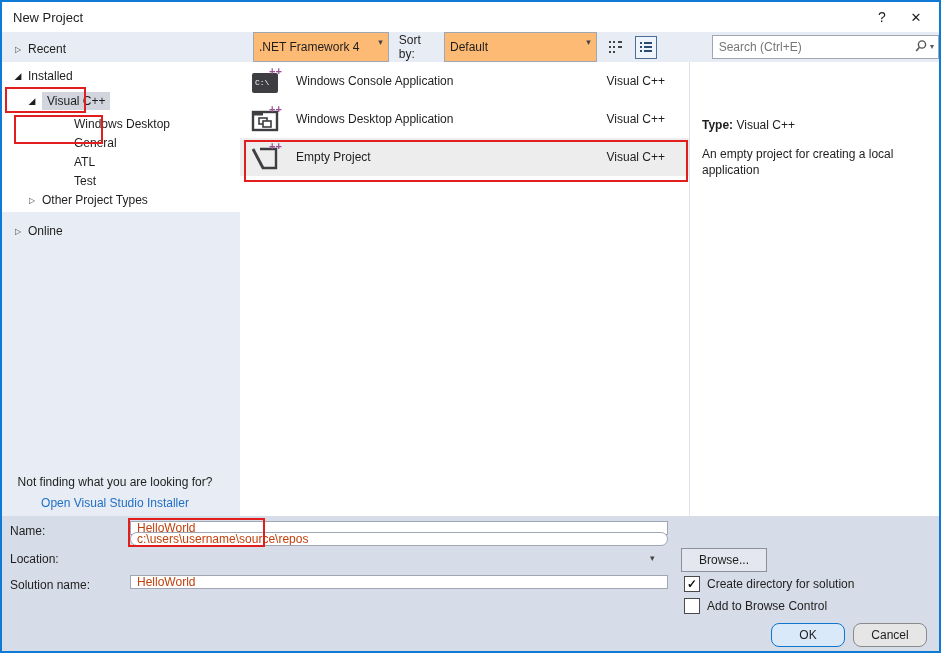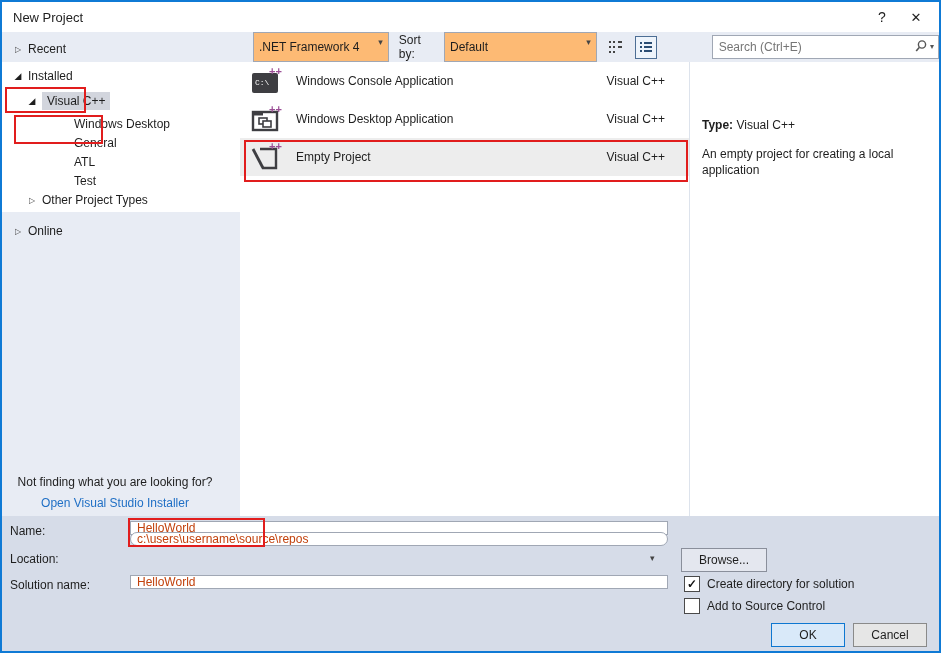--- a/index.html
+++ b/index.html
@@ -81,21 +81,21 @@
   .b-input { position:absolute; left:128px; width:538px; height:14px; border:1px solid #a0a7b4;
              padding:0 6px; font:12px "Liberation Sans",sans-serif; color:#c2410c; background:#fff; outline:none; }
   .loc-arrow { position:absolute; left:648px; top:37px; font-size:9px; color:#444; cursor:default; }
   .btn { border:1px solid #8a8f9b; background:#e4e7ef; height:24px; font:12px "Liberation Sans",sans-serif;
          color:#1e1e1e; cursor:default; }
   .browse { position:absolute; left:679px; top:32px; width:86px; }
   .chk-row { position:absolute; left:682px; display:flex; align-items:center; cursor:default; }
   .chk-box { width:16px; height:16px; background:#fff; border:1px solid #4a4a4a; margin-right:7px;
              display:flex; align-items:center; justify-content:center; font-size:12px; font-weight:bold; color:#111; }
   .ok-cancel { position:absolute; right:12px; bottom:4px; display:flex; gap:8px; }
-  .ok-cancel .btn { width:74px; }
+  .ok-cancel .btn { width:74px;border-radius:8px; }
   .btn.default { background:#d9e9f9; border:1px solid #0e77d1; }
   .btn.cancel { background:#e6e6e6; border:1px solid #8a8a8a; }
 
   
   .redbox { position:absolute; border:2px solid #e11d1d; pointer-events:none; z-index:5; }
   .rb-installed { left:3px; top:55px; width:81px; height:26px; }
   .rb-vc { left:12px; top:83px; width:89px; height:29px; }
   .rb-empty { left:4px; top:78px; width:444px; height:42px; }
   .rb-name { left:126px; top:2px; width:137px; height:29px; }
 </style>
@@ -277,21 +277,21 @@
     <input class="b-input" style="top: 59px;" value="HelloWorld">
 
     <div class="chk-row" style="top:60px;">
       <span class="chk-box">
         <span>✓</span>
       </span>
       <span>Create directory for solution</span>
     </div>
     <div class="chk-row" style="top:82px;">
       <span class="chk-box"></span>
-      <span>Add to Source Control</span>
+      <span>Add to Browse Control</span>
     </div>
 
     <div class="ok-cancel">
       <button class="btn default">OK</button>
       <button class="btn cancel">Cancel</button>
     </div>
 
     <div class="redbox rb-name"></div>
   </div>
 

